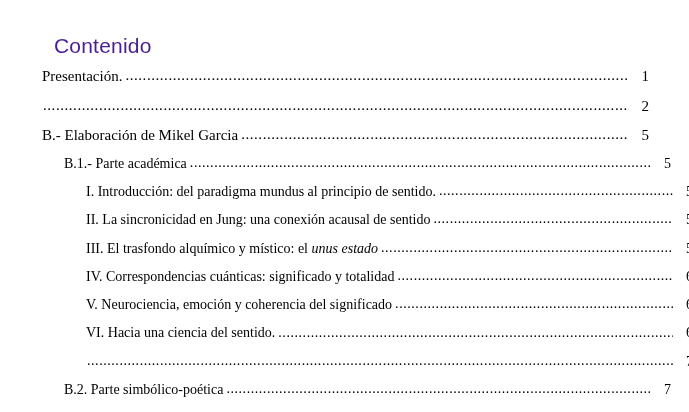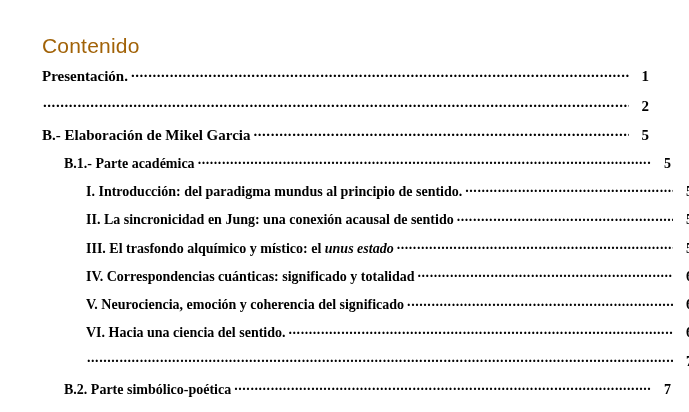--- a/index.html
+++ b/index.html
@@ -17,35 +17,34 @@
   .page {
     position: relative;
     width: 689px;
     height: 412px;
     box-sizing: border-box;
     padding: 34px 40px 0 42px;
   }
   .toc-title {
     font-family: "Liberation Sans", sans-serif;
     font-size: 21px;
-    color: #a16207;
+    color: #4c1d95;
     font-weight: 400;
     letter-spacing: 0.2px;
-    margin: 0 0 9px 0;
+    margin: 0 0 9px 12px;
     line-height: 1.15;
   }
   .toc-entry {
     display: flex;
-    align-items: flex-start;
+    align-items: flex-end;
     width: 100%;
     font-size: 15px;
     line-height: 1.2;
     margin-bottom: 11.5px;
     white-space: nowrap;
-    font-weight: bold;
   }
   .toc-entry .label {
     flex: 0 0 auto;
     padding-right: 2px;
   }
   .toc-entry .leader {
     flex: 1 1 auto;
     overflow: hidden;
     margin: 0 1px;
     position: relative;

